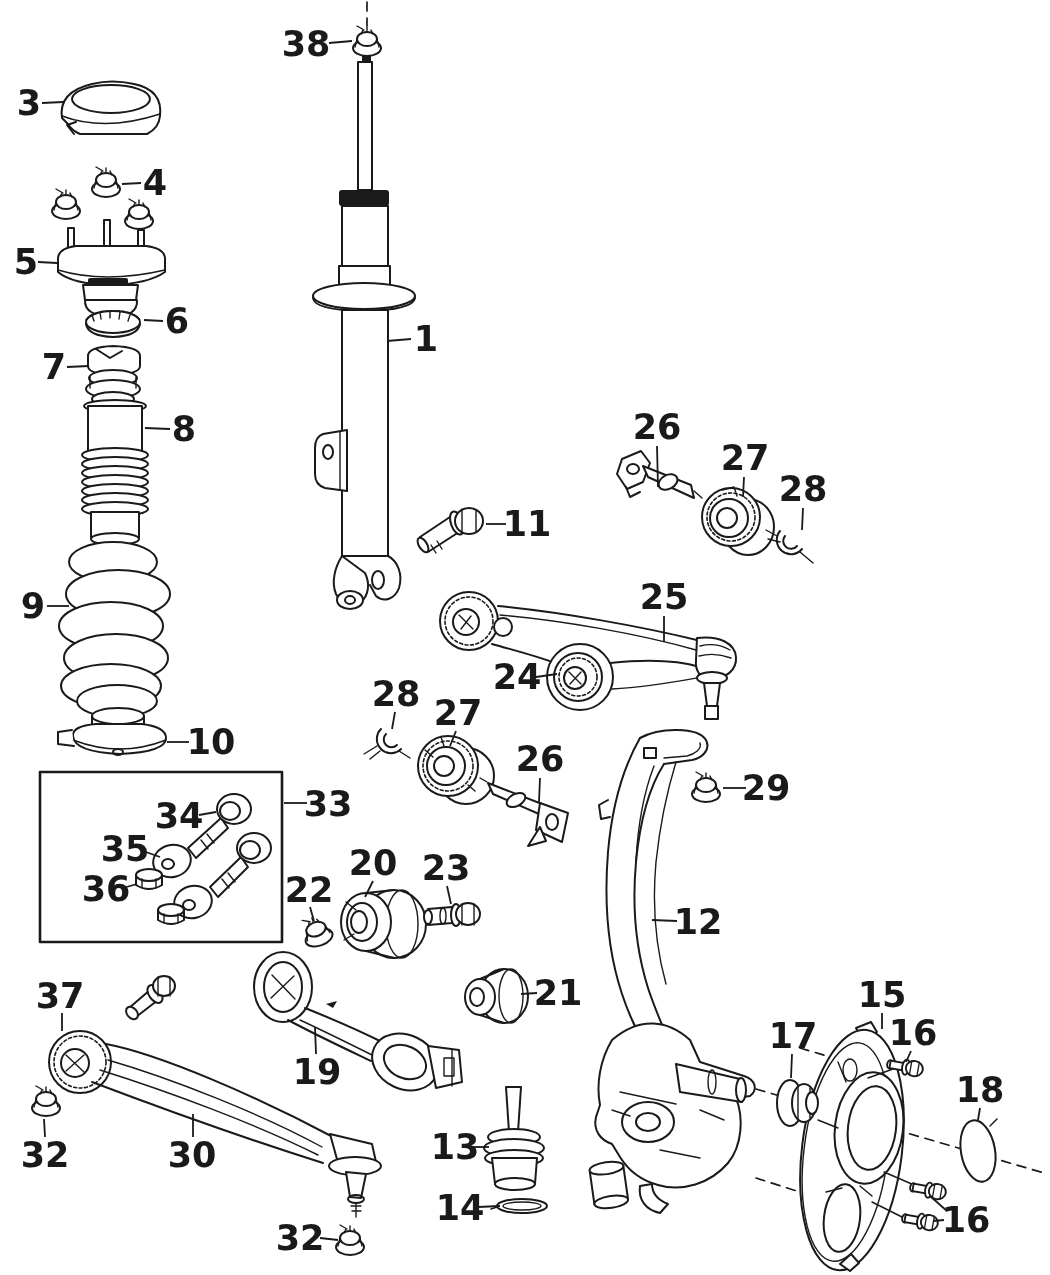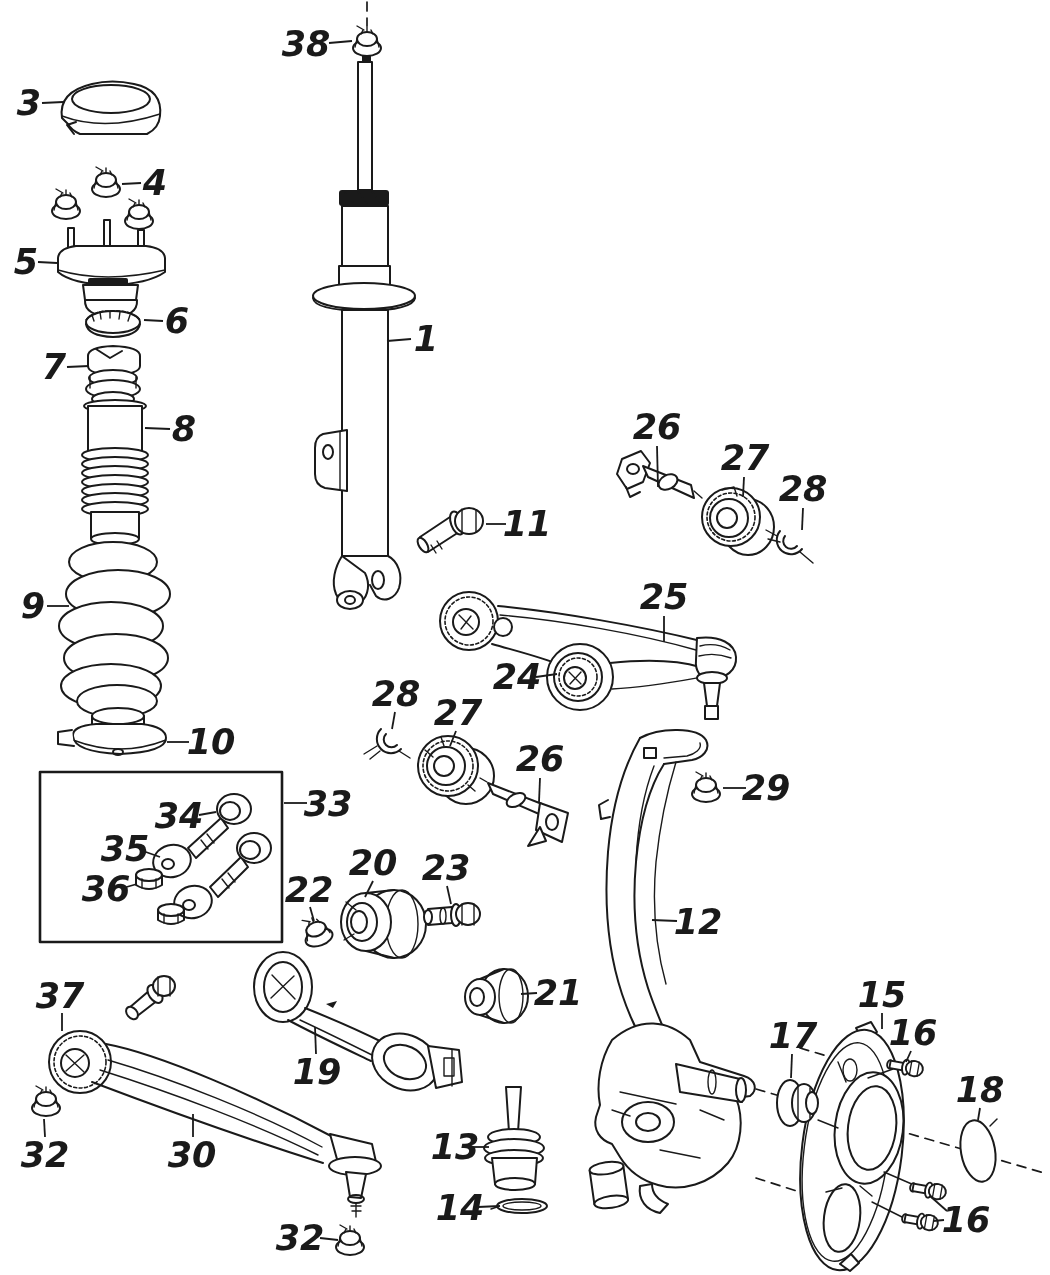--- a/index.html
+++ b/index.html
@@ -1,17 +1,17 @@
 <!DOCTYPE html>
 <html><head>
 <meta charset="utf-8">
 <style>
   html,body{margin:0;padding:0;background:#ffffff;}
   #stage{position:relative;width:1050px;height:1275px;background:#ffffff;overflow:hidden;
-         font-family:"DejaVu Sans","Liberation Sans",sans-serif;font-style:italic;}
+         font-family:"DejaVu Sans","Liberation Sans",sans-serif;}
   svg{display:block;}
   .ln{stroke:#1a1a1a;stroke-width:2;fill:none;stroke-linecap:round;stroke-linejoin:round;}
   .f{fill:#ffffff;}
   .k{fill:#1a1a1a;stroke:none;}
   .thin{stroke-width:1.4;}
   .thick{stroke-width:2.6;}
   .dash{stroke-dasharray:9 7;stroke-width:1.7;}
   .serr{stroke-dasharray:3 2.5;stroke-width:1.6;}
   .callout-text{fill:#1a1a1a;font-weight:600;}
   .leader{stroke:#1a1a1a;stroke-width:1.8;fill:none;}

